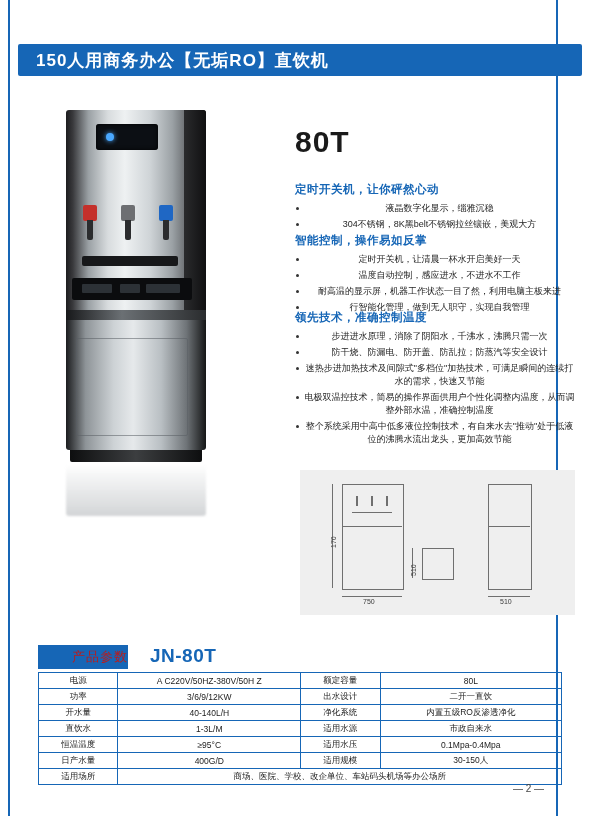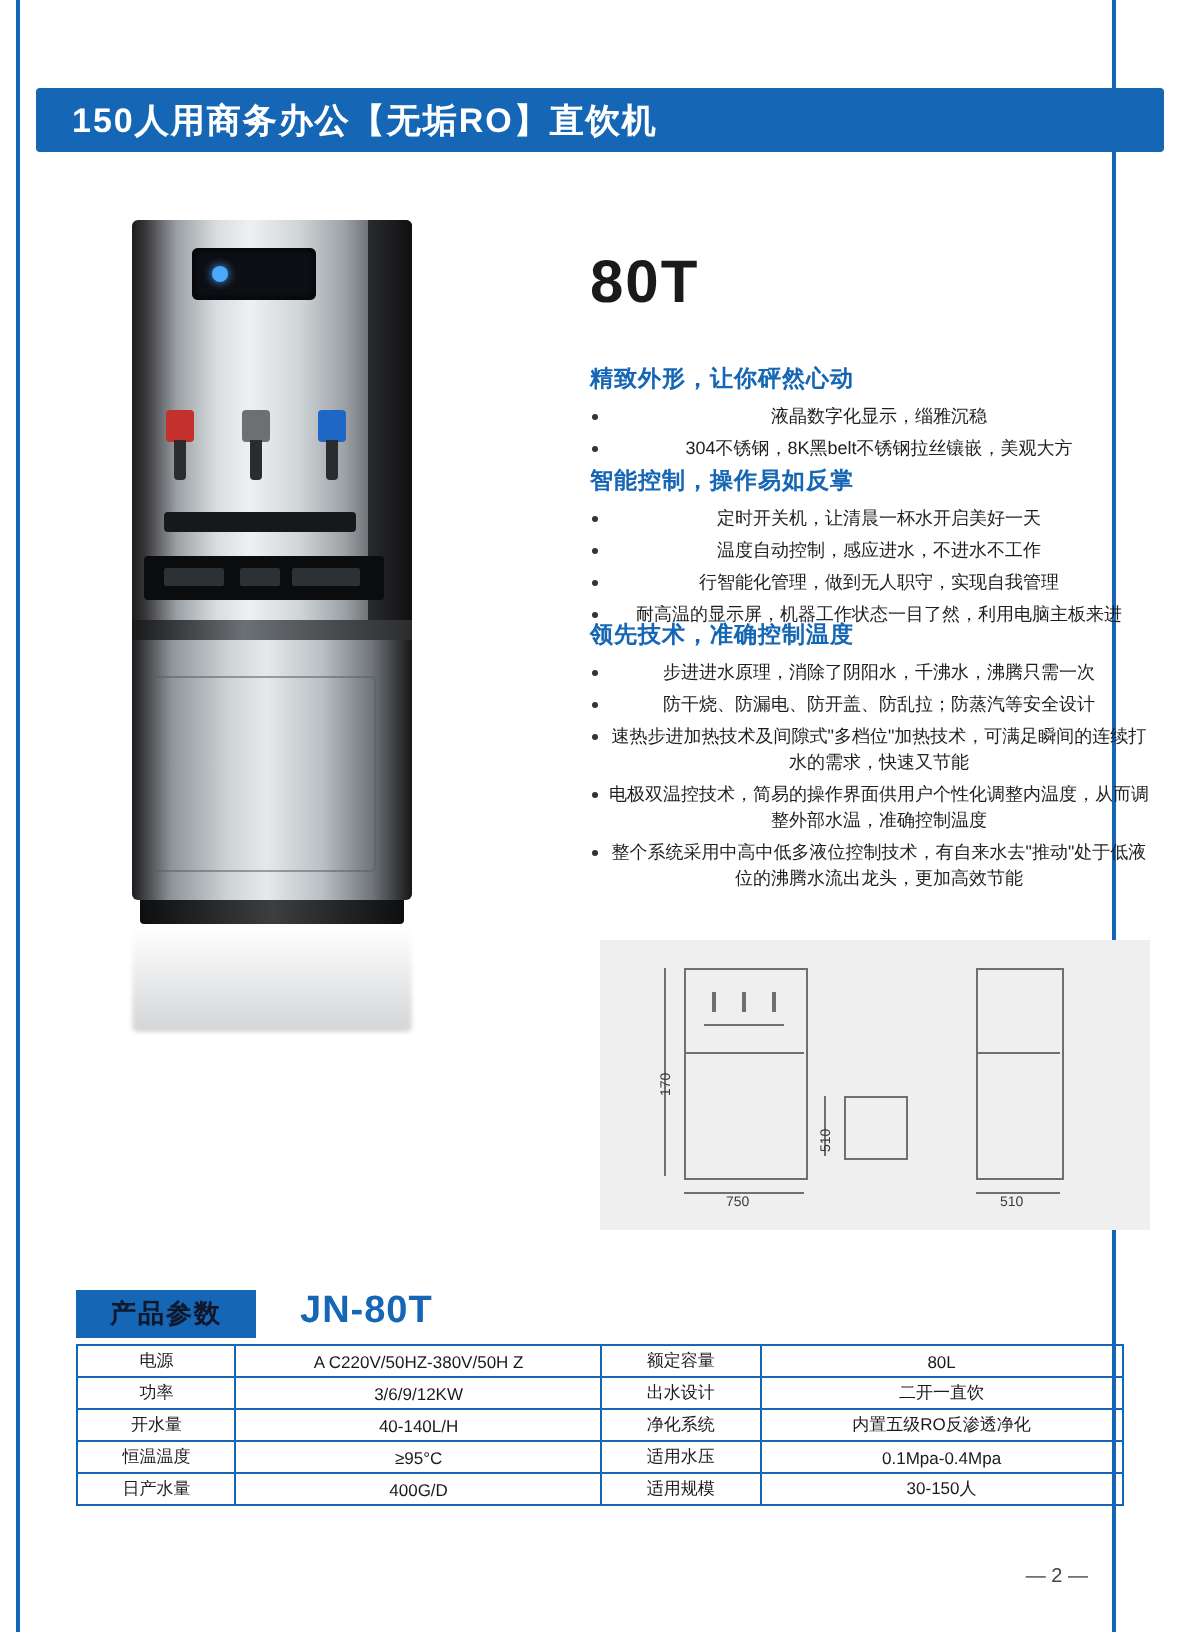--- a/index.html
+++ b/index.html
@@ -261,24 +261,24 @@
     height: 24px;
     background: #1666b6;
   }
   .spec-head-text {
     position: absolute;
     left: 38px;
     top: 645px;
     width: 90px;
     height: 24px;
     line-height: 24px;
-    text-align: center;
-    color: #0f172a;
+    text-align: right;
+    color: #b91c1c;
     font-size: 13px;
-    font-weight: bold;
+    font-weight: normal;
     letter-spacing: 1px;
   }
   .spec-model {
     position: absolute;
     left: 150px;
     top: 645px;
     font-size: 19px;
     font-weight: bold;
     color: #1666b6;
     letter-spacing: .5px;
@@ -354,31 +354,31 @@
         <div class="bot-door-line"></div>
       </div>
       <div class="base"></div>
     </div>
     <div class="reflection"></div>
   </div>
 
   <div class="model">80T</div>
 
   <div class="feat-block" id="block-0">
-    <div class="feat-head">精致外形，让你砰然心动</div>
+    <div class="feat-head">定时开关机，让你砰然心动</div>
     <div class="feat-item">液晶数字化显示，缁雅沉稳</div>
     <div class="feat-item">304不锈钢，8K黑belt不锈钢拉丝镶嵌，美观大方</div>
   </div>
 
   <div class="feat-block" id="block-1">
     <div class="feat-head">智能控制，操作易如反掌</div>
     <div class="feat-item">定时开关机，让清晨一杯水开启美好一天</div>
     <div class="feat-item">温度自动控制，感应进水，不进水不工作</div>
+    <div class="feat-item">耐高温的显示屏，机器工作状态一目了然，利用电脑主板来进</div>
     <div class="feat-item">行智能化管理，做到无人职守，实现自我管理</div>
-    <div class="feat-item">耐高温的显示屏，机器工作状态一目了然，利用电脑主板来进</div>
   </div>
 
   <div class="feat-block" id="block-2">
     <div class="feat-head">领先技术，准确控制温度</div>
     <div class="feat-item">步进进水原理，消除了阴阳水，千沸水，沸腾只需一次</div>
     <div class="feat-item">防干烧、防漏电、防开盖、防乱拉；防蒸汽等安全设计</div>
     <div class="feat-item">速热步进加热技术及间隙式"多档位"加热技术，可满足瞬间的连续打水的需求，快速又节能</div>
     <div class="feat-item">电极双温控技术，简易的操作界面供用户个性化调整内温度，从而调整外部水温，准确控制温度</div>
     <div class="feat-item">整个系统采用中高中低多液位控制技术，有自来水去"推动"处于低液位的沸腾水流出龙头，更加高效节能</div>
   </div>
@@ -424,28 +424,38 @@
         <td class="k">出水设计</td>
         <td class="v">二开一直饮</td>
       </tr>
       <tr>
         <td class="k">开水量</td>
         <td class="v">40-140L/H</td>
         <td class="k">净化系统</td>
         <td class="v">内置五级RO反渗透净化</td>
       </tr>
       <tr>
+        <td class="k">直饮水</td>
+        <td class="v">1-3L/M</td>
+        <td class="k">适用水源</td>
+        <td class="v">市政自来水</td>
+      </tr>
+      <tr>
         <td class="k">恒温温度</td>
         <td class="v">≥95°C</td>
         <td class="k">适用水压</td>
         <td class="v">0.1Mpa-0.4Mpa</td>
       </tr>
       <tr>
         <td class="k">日产水量</td>
         <td class="v">400G/D</td>
         <td class="k">适用规模</td>
         <td class="v">30-150人</td>
       </tr>
+      <tr>
+        <td class="k">适用场所</td>
+        <td colspan="3">商场、医院、学校、改企单位、车站码头机场等办公场所</td>
+      </tr>
     </tbody>
   </table>
 
   <div class="page-num">— 2 —</div>
 </div>
 
 </body></html>

